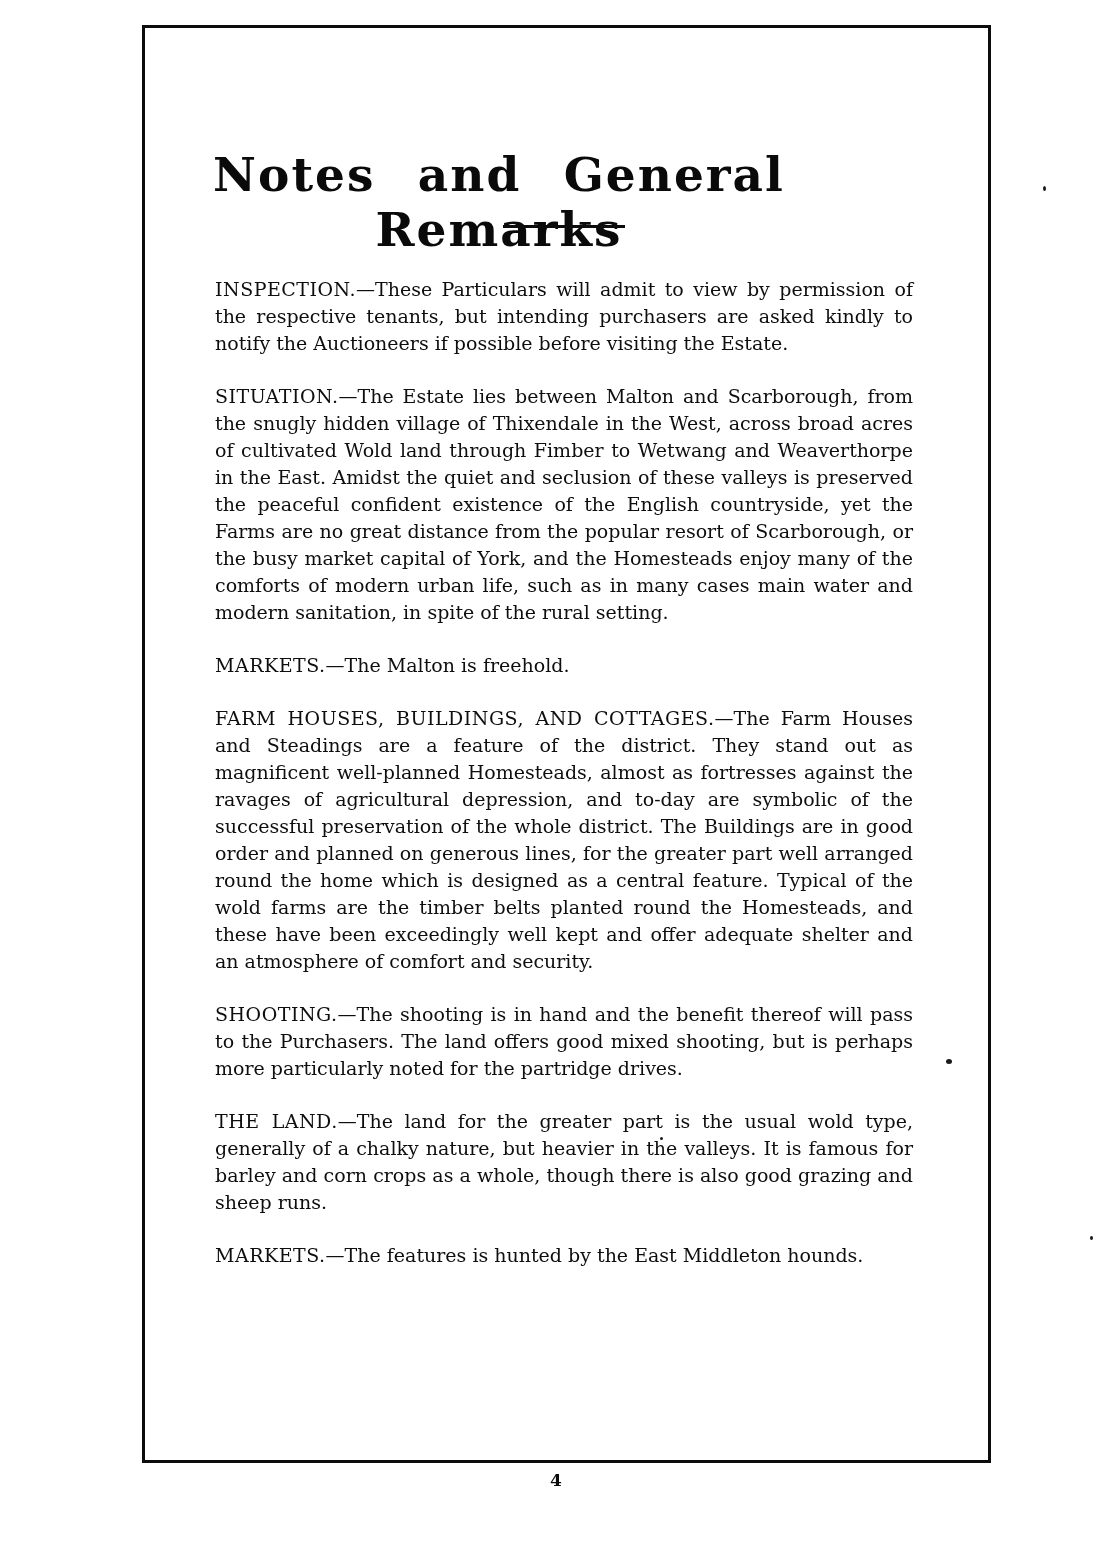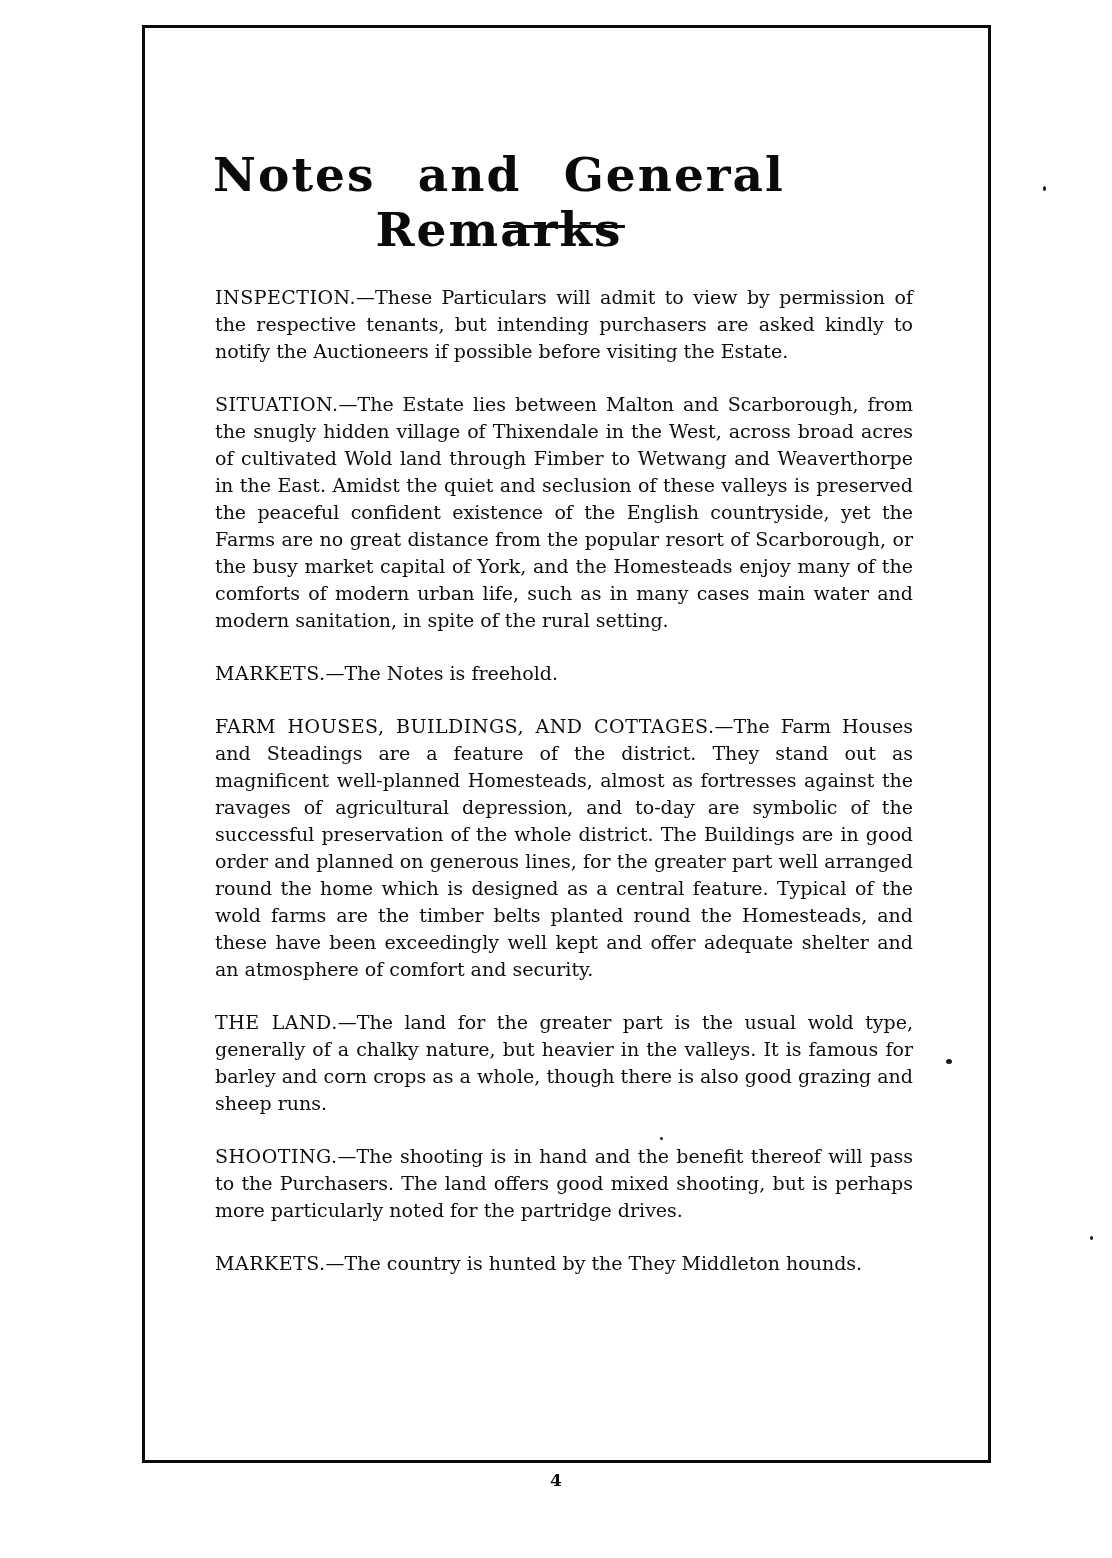--- a/index.html
+++ b/index.html
@@ -28,21 +28,21 @@
     color:#0a0a0a;
   }
   .title-rule {
     position:absolute;
     top:225px; left:503px;
     width:122px; height:3px;
     background:#0c0c0c;
   }
   .content {
     position:absolute;
-    top:284px; left:215px; width:698px;
+    top:276px; left:215px; width:698px;
     font-size:19px;
     line-height:27px;
     text-align:justify;
   }
   .content p { margin:0 0 26px 0; }
   .head { letter-spacing:0.5px; }
   .pageno {
     position:absolute;
     top:1470px; left:0; width:1112px;
     text-align:center;
@@ -69,29 +69,29 @@
 
   <h1 class="title">Notes and General Remarks</h1>
   <div class="title-rule"></div>
 
   <div class="content">
 
     <p><span class="head">INSPECTION.</span><span>—These Particulars will admit to view by permission of the respective tenants, but intending purchasers are asked kindly to notify the Auctioneers if possible before visiting the Estate.</span></p>
 
     <p><span class="head">SITUATION.</span><span>—The Estate lies between Malton and Scarborough, from the snugly hidden village of Thixendale in the West, across broad acres of cultivated Wold land through Fimber to Wetwang and Weaverthorpe in the East.  Amidst the quiet and seclusion of these valleys is preserved the peaceful confident existence of the English countryside, yet the Farms are no great distance from the popular resort of Scarborough, or the busy market capital of York, and the Homesteads enjoy many of the comforts of modern urban life, such as in many cases main water and modern sanitation, in spite of the rural setting.</span></p>
 
-    <p><span class="head">MARKETS.</span><span>—The Notes is freehold.</span></p>
+    <p><span class="head">MARKETS.</span><span>—The Malton is freehold.</span></p>
 
     <p><span class="head">FARM HOUSES, BUILDINGS, AND COTTAGES.</span><span>—The Farm Houses and Steadings are a feature of the district.  They stand out as magnificent well-planned Homesteads, almost as fortresses against the ravages of agricultural depression, and to-day are symbolic of the successful preservation of the whole district.  The Buildings are in good order and planned on generous lines, for the greater part well arranged round the home which is designed as a central feature.  Typical of the wold farms are the timber belts planted round the Homesteads, and these have been exceedingly well kept and offer adequate shelter and an atmosphere of comfort and security.</span></p>
 
+    <p><span class="head">SHOOTING.</span><span>—The shooting is in hand and the benefit thereof will pass to the Purchasers.  The land offers good mixed shooting, but is perhaps more particularly noted for the partridge drives.</span></p>
+
     <p><span class="head">THE LAND.</span><span>—The land for the greater part is the usual wold type, generally of a chalky nature, but heavier in the valleys.  It is famous for barley and corn crops as a whole, though there is also good grazing and sheep runs.</span></p>
 
-    <p><span class="head">SHOOTING.</span><span>—The shooting is in hand and the benefit thereof will pass to the Purchasers.  The land offers good mixed shooting, but is perhaps more particularly noted for the partridge drives.</span></p>
-
-    <p><span class="head">MARKETS.</span><span>—The country is hunted by the They Middleton hounds.</span></p>
+    <p><span class="head">MARKETS.</span><span>—The features is hunted by the East Middleton hounds.</span></p>
 
 
 
   </div>
 
   <div class="pageno">4</div>
 
   <span class="speck s1"></span>
   <span class="speck s2"></span>
   <span class="speck s3"></span>

